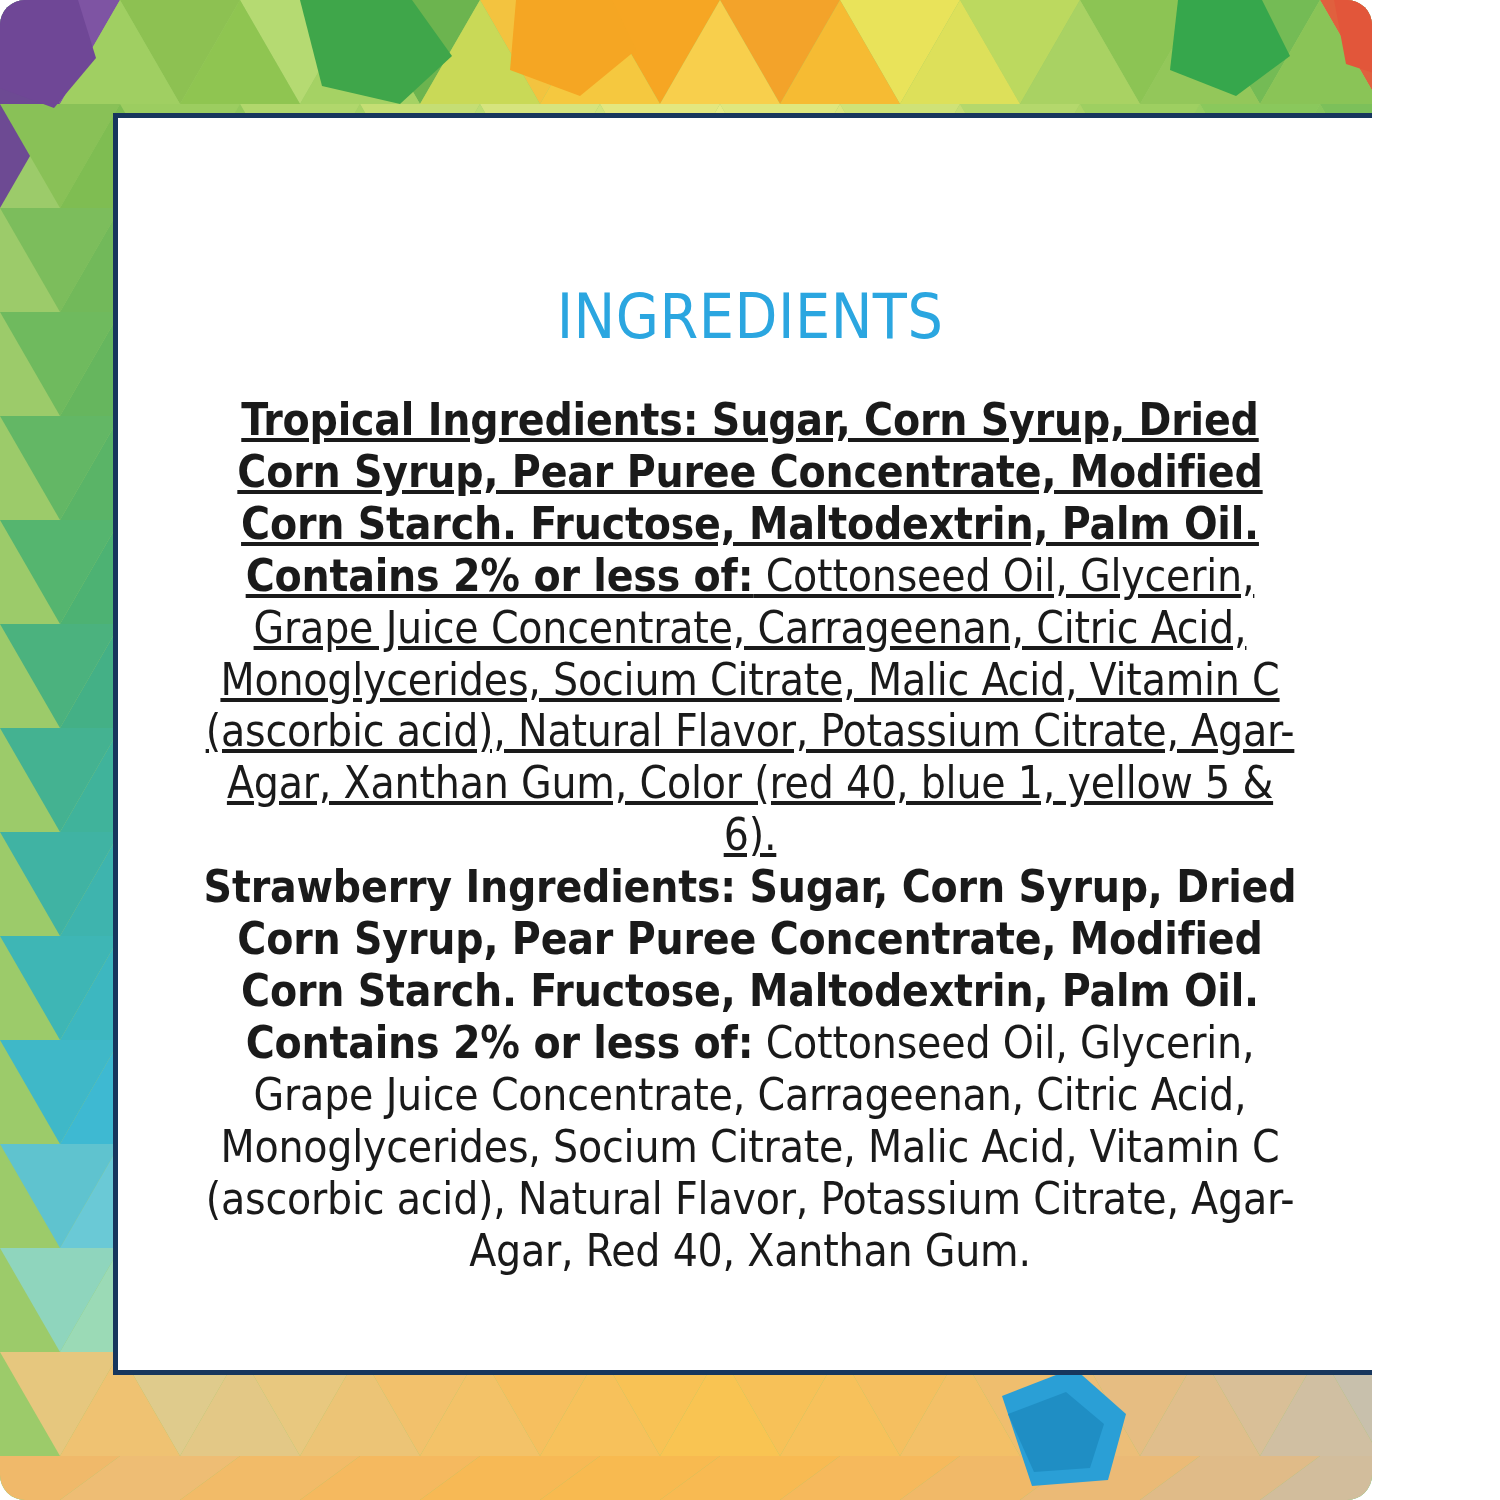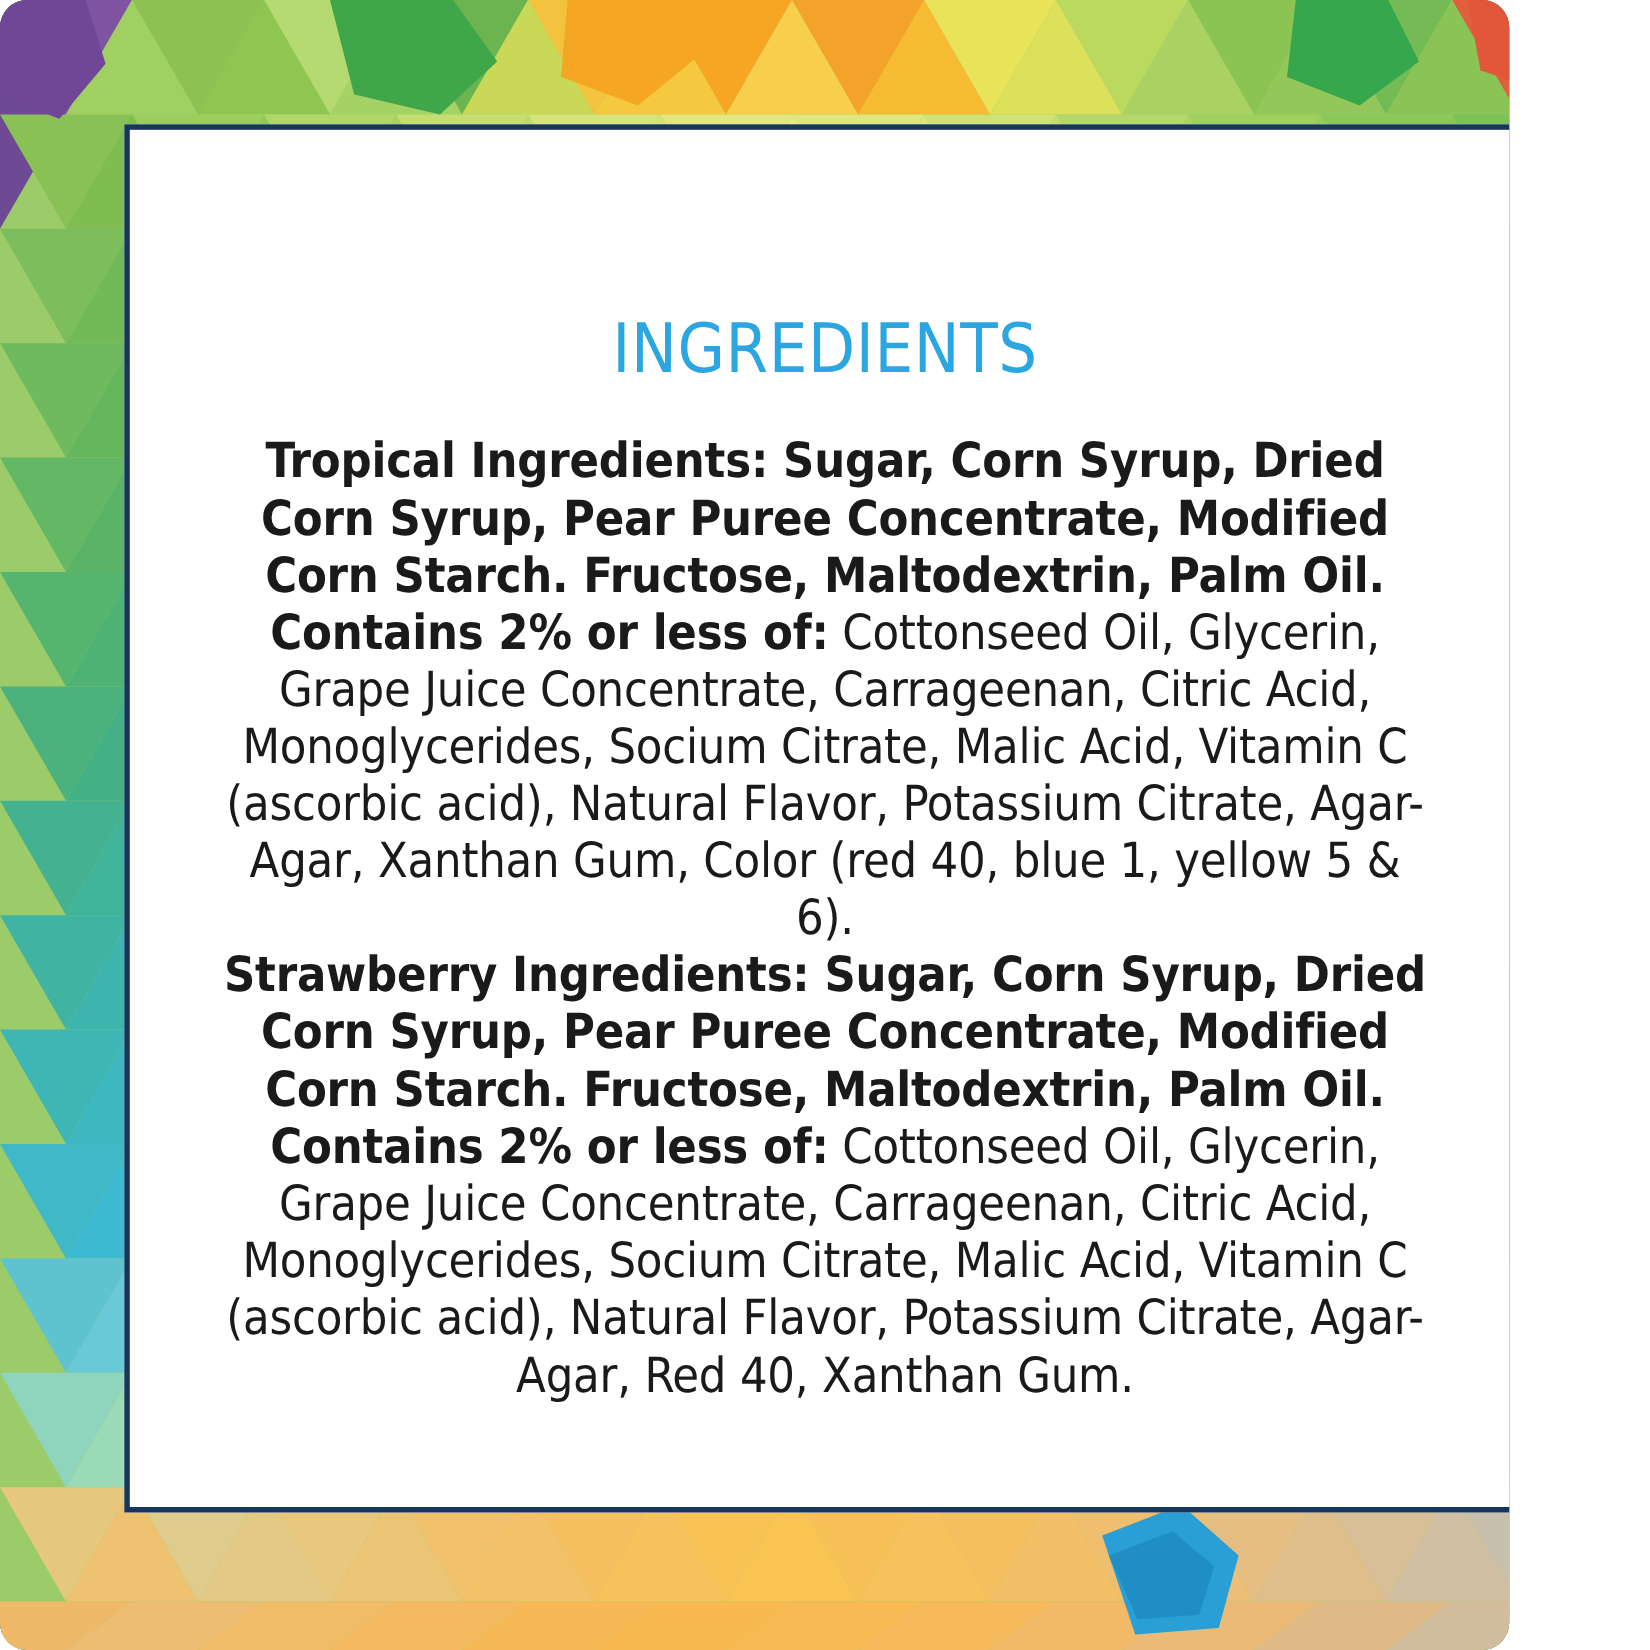--- a/index.html
+++ b/index.html
@@ -10,21 +10,21 @@
     width: 1500px;
     height: 1500px;
     overflow: hidden;
     font-family: "Liberation Sans", sans-serif;
   }
 
   #page {
     position: relative;
     width: 1372px;
     height: 1500px;
-    background: #000000;
+    background: #5eead4;
     overflow: hidden;
     border-radius: 25px;
   }
 
   
   #bg {
     position: absolute;
     inset: 0;
     width: 1500px;
     height: 1500px;
@@ -65,21 +65,21 @@
 
   .ing-block {
     text-align: center;
     color: #1a1a1a;
     font-family: "DejaVu Sans Condensed", "Liberation Sans Narrow", "Liberation Sans", sans-serif;
     font-size: 44px;
     line-height: 1.18;
     letter-spacing: -0.2px;
   }
 
-  #block-tropical { margin-top: 46px; }
+  #block-tropical { margin-top: 46px; text-decoration: underline; }
   #block-strawberry { }
 
   .ing-lead {
     font-weight: 700;
   }
   .ing-rest {
     font-weight: 400;
   }
 </style>
 </head>

